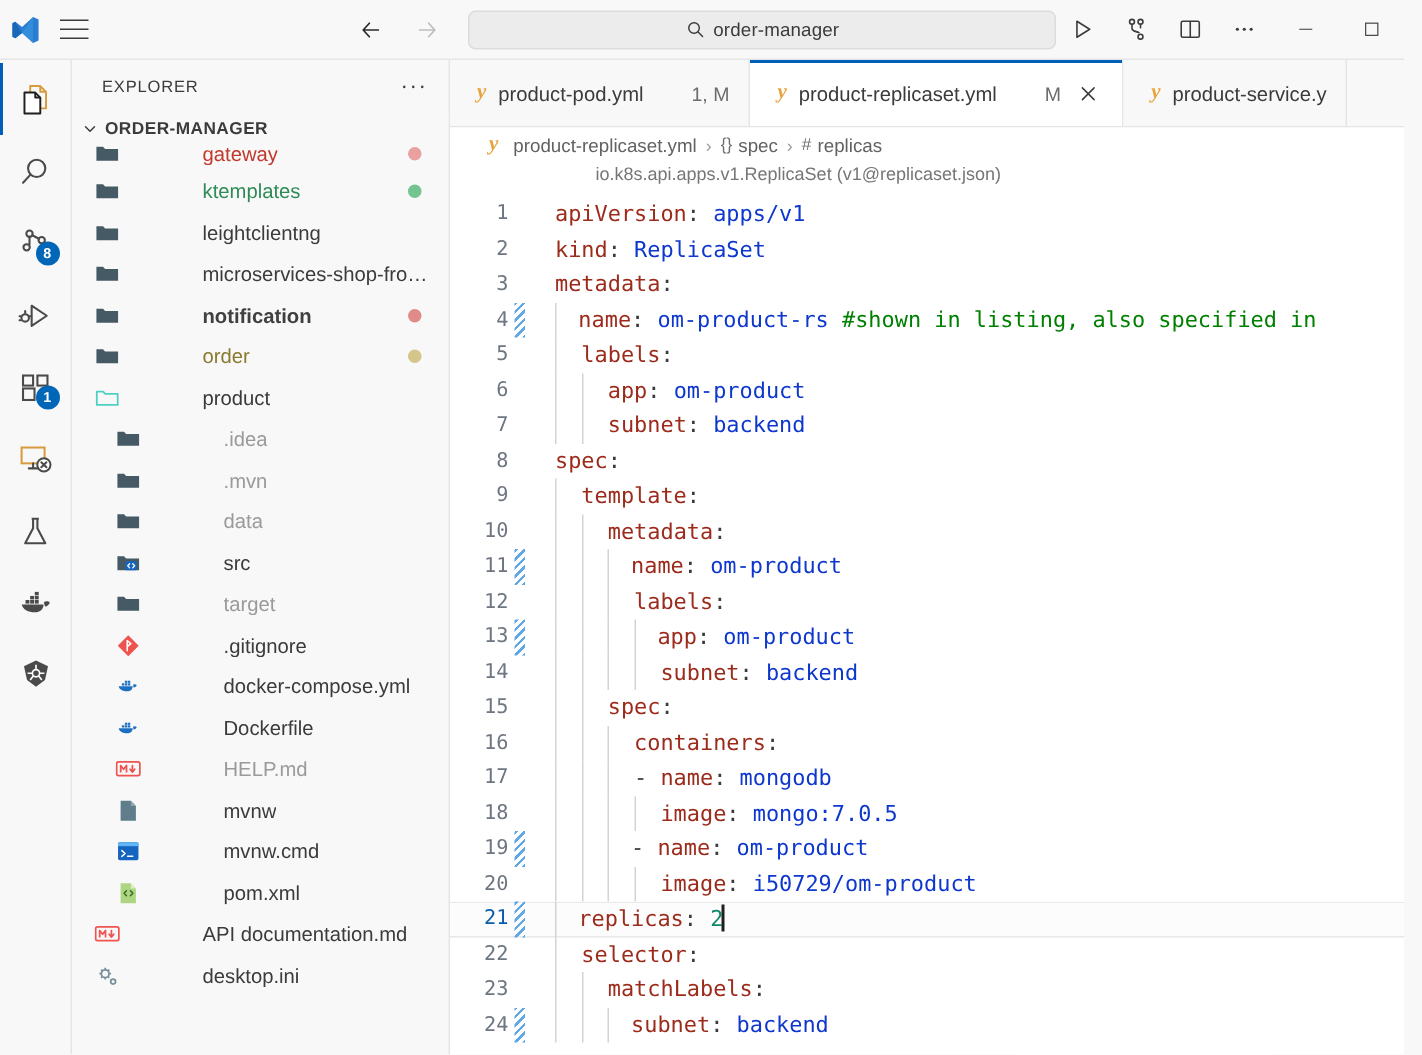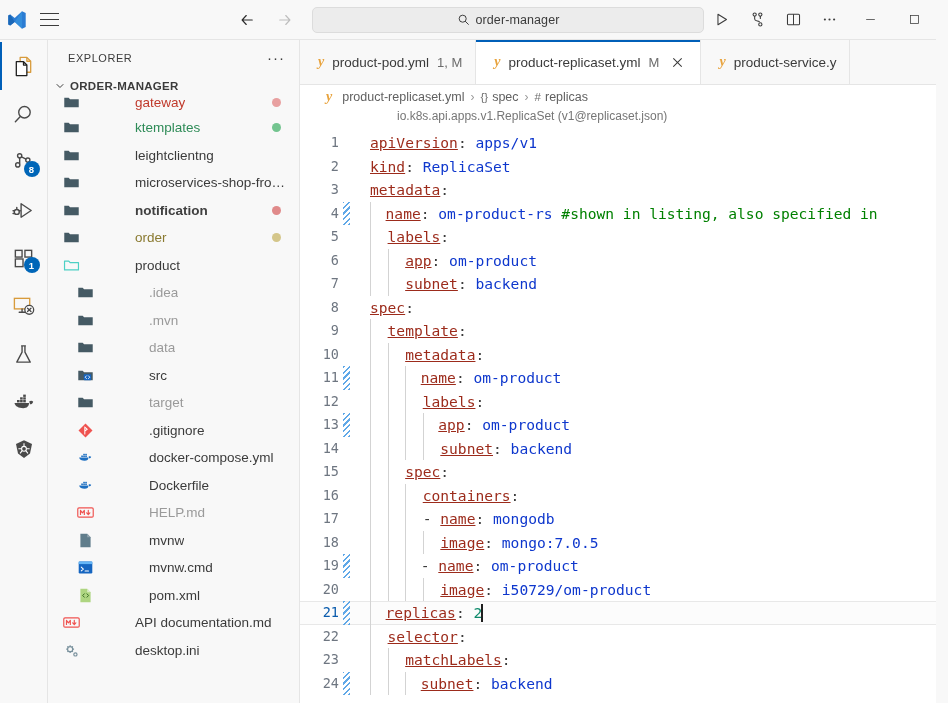--- a/index.html
+++ b/index.html
@@ -133,21 +133,21 @@
     border-right: 1px solid #e5e5e5;
     cursor: pointer; position: relative;
     min-width: 0; flex: 0 0 auto;
   }
   .tab.active { background: #ffffff; }
   .tab.active::before {
     content: ""; position: absolute; top: 0; left: 0; right: 0;
     height: 1.5px; background: #005fb8;
   }
   .tab .tlabel { font-size: 13.5px; color: #3b3b3b; white-space: nowrap; }
-  .tab .tdirty { font-size: 13px; color: #6c6c6c; }
+  .tab .tdirty { font-size: 13px; color: #6c6c6c; margin-left: 24px; }
   .tab .tclose { width: 20px; height: 20px; display:flex; align-items:center; justify-content:center; border-radius:4px; }
   .yamlicon { font-size: 14px; color: #e8a33d; font-weight: bold; font-family: "Liberation Serif", serif; font-style: italic; }
 
   
   .breadcrumbs {
     height: 24px; min-height: 24px;
     display: flex; align-items: center;
     padding-left: 26px; gap: 4px;
     background: #ffffff;
     font-size: 12.5px; color: #616161;
@@ -185,21 +185,21 @@
   }
   .codeline.active .lnum { color: #0b5cad; }
   .gutterdiff { width: 10px; min-width: 10px; height: 23.5px; }
   .gutterdiff.mod {
     background-image: repeating-linear-gradient(
       -45deg, #5fa8e8 0 1.6px, transparent 1.6px 4px);
     margin-left: 1px; width: 7px; min-width: 7px;
   }
   .gutterpad { width: 18px; min-width: 18px; }
   .codetext { position: relative; padding-left: 0; }
-  .tok-key { color: #9c2b1b; text-decoration: underline; }
+  .tok-key { color: #9c2b1b; }
   .tok-val { color: #0e37cd; }
   .tok-com { color: #008000; }
   .tok-num { color: #0e8a6b; }
   .tok-punct { color: #3b3b3b; }
   .tok-dash { color: #3b3b3b; }
   
   .iguide { position: absolute; top: 0; height: 23.5px; width: 1px; background: #d3d3d3; }
   .cursor {
     display: inline-block; width: 1.6px; height: 18px;
     background: #1f1f1f; vertical-align: -3.5px;

